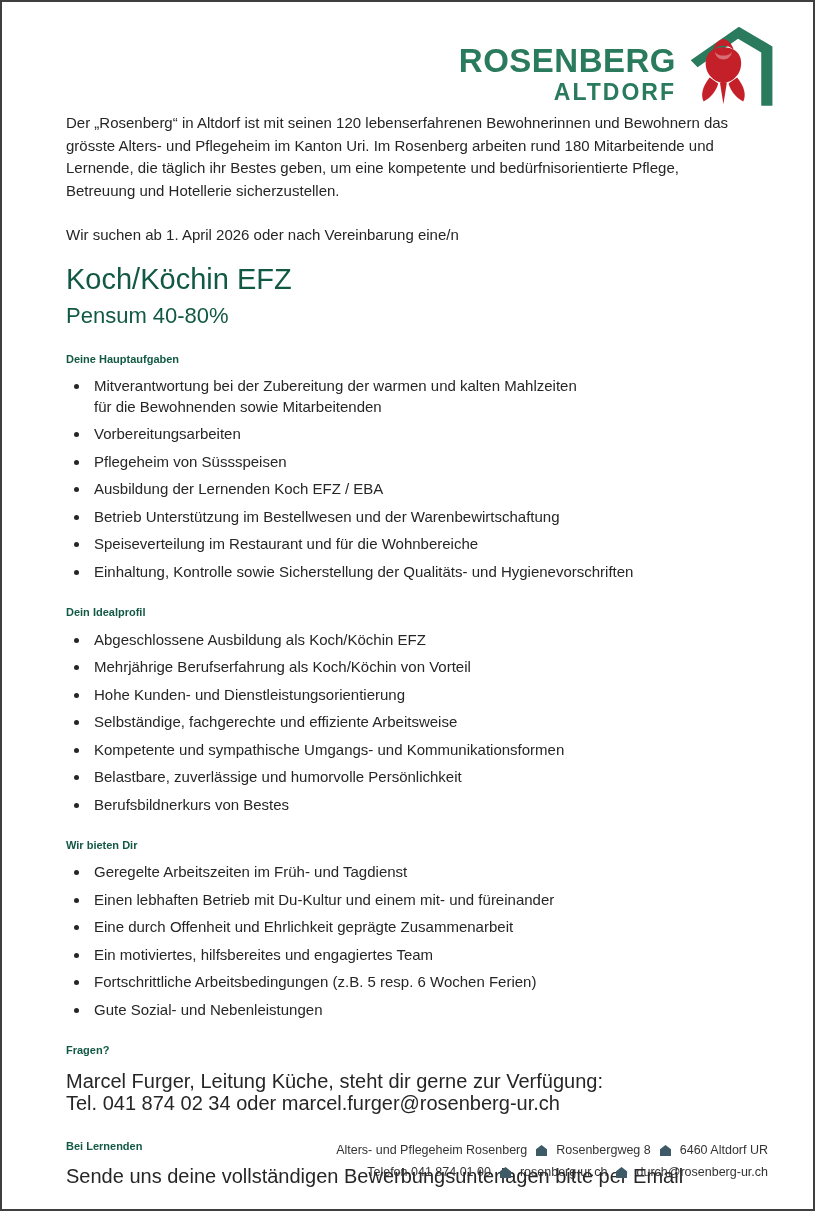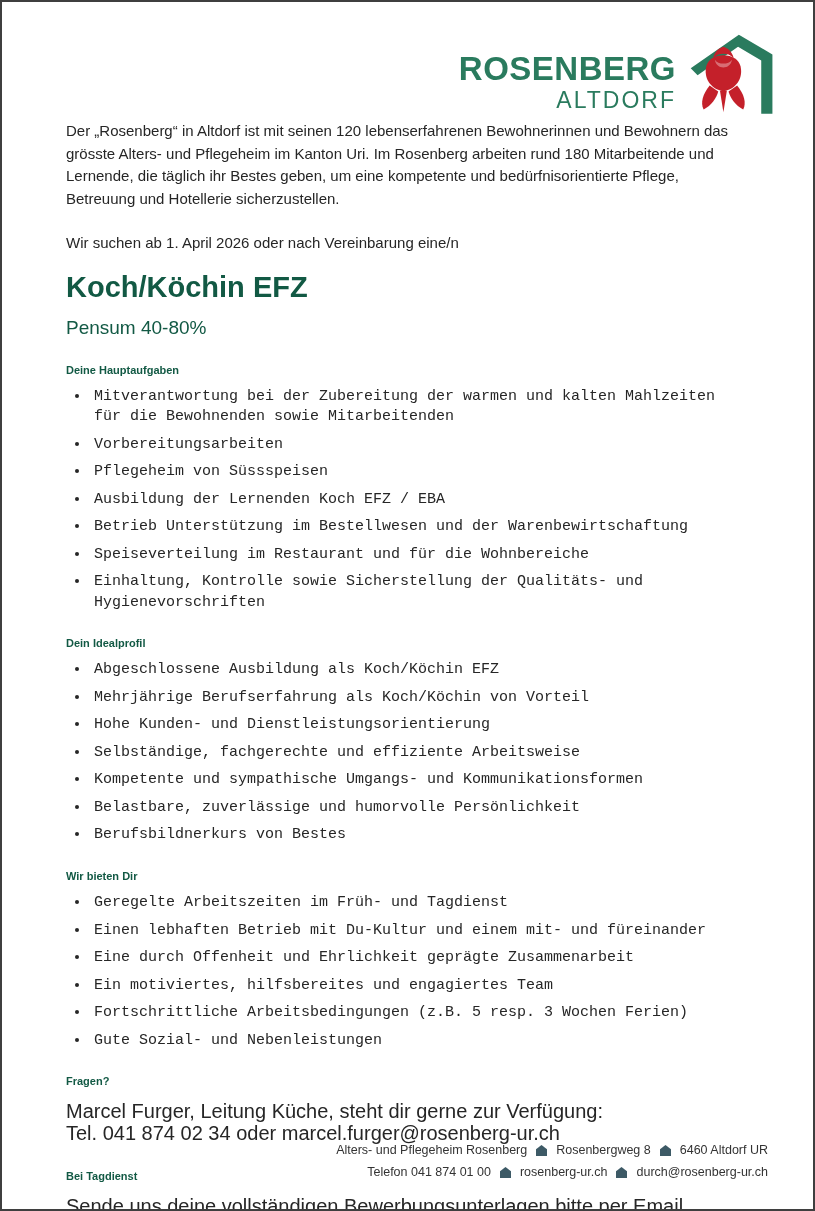--- a/index.html
+++ b/index.html
@@ -13,21 +13,21 @@
     font-family: "Liberation Sans", sans-serif;
     color: #262626;
     position: relative;
     overflow: hidden;
   }
   
   .header {
     display: flex;
     justify-content: flex-end;
     align-items: flex-start;
-    padding: 30px 38px 0 64px;
+    padding: 22px 38px 0 64px;
   }
   .logo {
     display: flex;
     align-items: flex-end;
     gap: 13px;
   }
   .logo-text {
     display: flex;
     flex-direction: column;
     align-items: flex-end;
@@ -35,50 +35,50 @@
   }
   .logo-line1 {
     font-size: 33px;
     font-weight: bold;
     color: #2a7b5e;
     letter-spacing: 0.5px;
     line-height: 1;
   }
   .logo-line2 {
     font-size: 23px;
-    font-weight: 400;
+    font-weight: 700;
     color: #2a7b5e;
     letter-spacing: 2px;
     line-height: 1;
     margin-top: 4px;
     margin-left: 8px;
   }
   
   .content { padding: 0 64px; }
   .intro {
     margin: 2px 0 0 0;
     font-size: 15px;
     line-height: 22.5px;
   }
   .vacancy-line {
     margin: 22px 0 16px 0;
     font-size: 15px;
     line-height: 22px;
   }
   .job-title {
-    margin: 16px 0 11px 0;
+    margin: 16px 0 5px 0;
     font-size: 29px;
-    font-weight: bold;
+    font-weight: normal;
     color: #12594425;
     color: #125944;
     line-height: 1.2;
   }
   .job-pensum {
     margin: 5px 0 0 0;
-    font-size: 19px;
+    font-size: 22px;
     font-weight: normal;
     color: #125944;
     line-height: 1.25;
   }
   .section-heading {
     margin: 24px 0 0 0;
     font-size: 11px;
     font-weight: bold;
     color: #125944;
     line-height: 1.2;
@@ -86,21 +86,20 @@
   ul.bullets {
     margin: 10px 0 0 0;
     padding: 0 0 0 24px;
     list-style: disc;
   }
   ul.bullets li {
     font-size: 15px;
     line-height: 20.5px;
     margin-bottom: 7px;
     padding-left: 4px;
-    font-family: Liberation Mono, monospace;
   }
   ul.bullets li span { white-space: pre-line; }
   .para {
     margin: 12px 0 0 0;
     font-size: 20px;
     line-height: 22px;
   }
   
   .footer {
     position: absolute;
@@ -180,32 +179,32 @@
       <li><span>Belastbare, zuverlässige und humorvolle Persönlichkeit</span></li>
       <li><span>Berufsbildnerkurs von Bestes</span></li>
     </ul>
 
     <h3 class="section-heading">Wir bieten Dir</h3>
     <ul class="bullets">
       <li><span>Geregelte Arbeitszeiten im Früh- und Tagdienst</span></li>
       <li><span>Einen lebhaften Betrieb mit Du-Kultur und einem mit- und füreinander</span></li>
       <li><span>Eine durch Offenheit und Ehrlichkeit geprägte Zusammenarbeit</span></li>
       <li><span>Ein motiviertes, hilfsbereites und engagiertes Team</span></li>
-      <li><span>Fortschrittliche Arbeitsbedingungen (z.B. 5 resp. 3 Wochen Ferien)</span></li>
+      <li><span>Fortschrittliche Arbeitsbedingungen (z.B. 5 resp. 6 Wochen Ferien)</span></li>
       <li><span>Gute Sozial- und Nebenleistungen</span></li>
     </ul>
 
     <h3 class="section-heading">Fragen?</h3>
     <p class="para">
       <span>Marcel Furger, Leitung Küche, steht dir gerne zur Verfügung:</span><br>
       <span>Tel. 041 874 02 34 oder marcel.furger@rosenberg-ur.ch</span>
     </p>
 
     <div class="spacer-26"></div>
-    <h3 class="section-heading" style="margin-top:0">Bei Tagdienst</h3>
+    <h3 class="section-heading" style="margin-top:0">Bei Lernenden</h3>
     <p class="para">
       <span>Sende uns deine vollständigen Bewerbungsunterlagen bitte per Email</span><br>
       <br>
       <br>
       <br>
       
     </p>
 
   </div>
 

